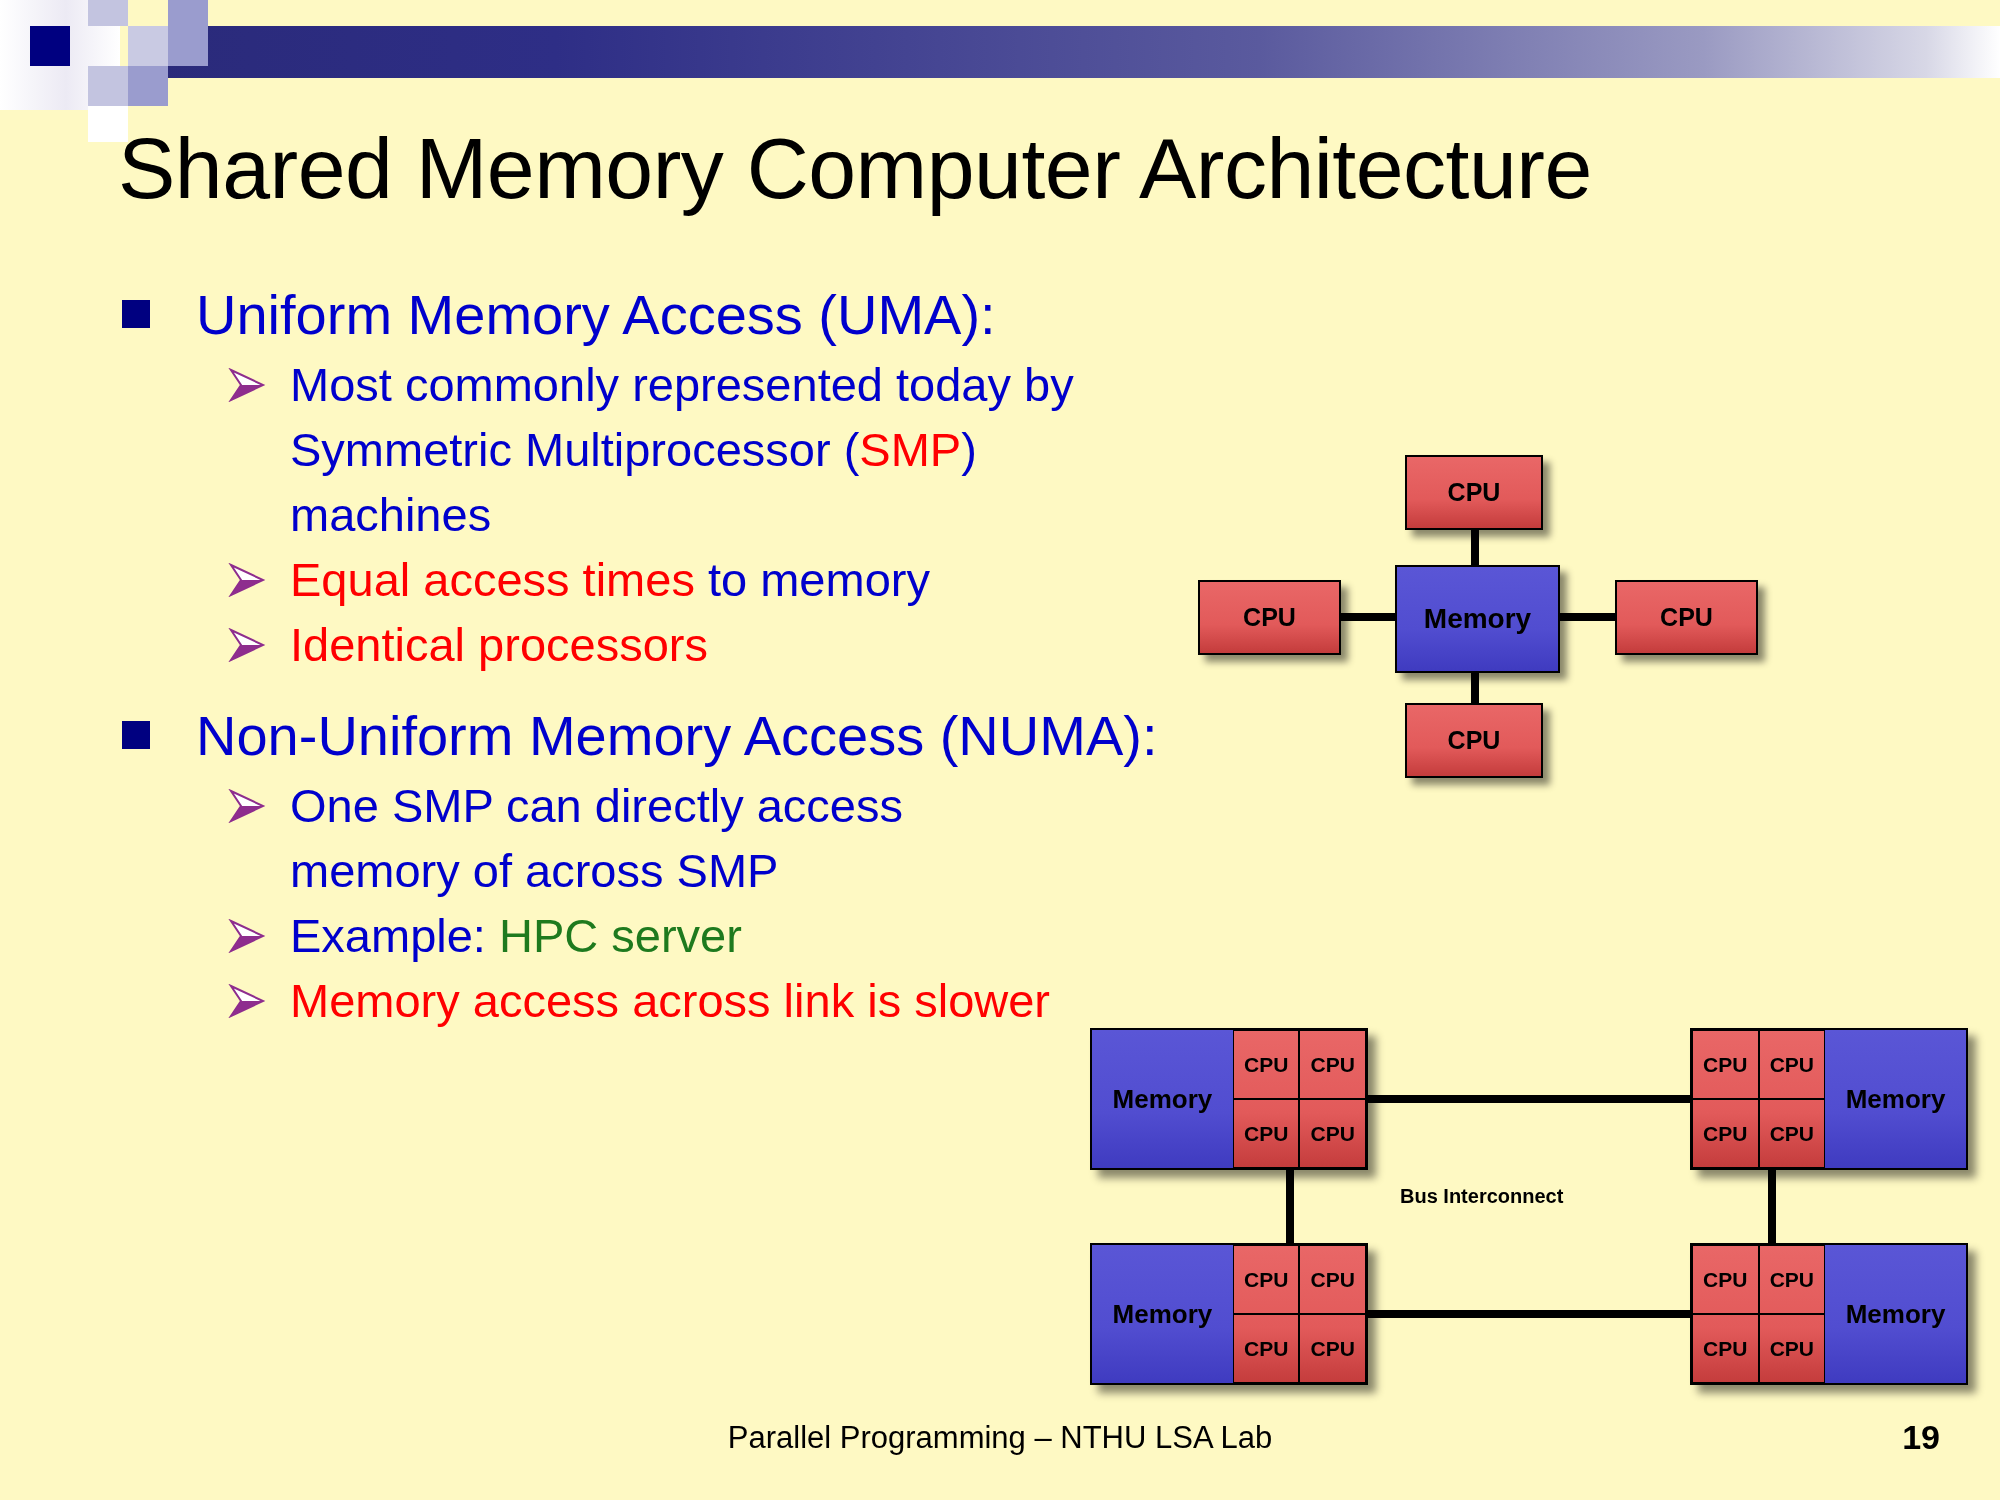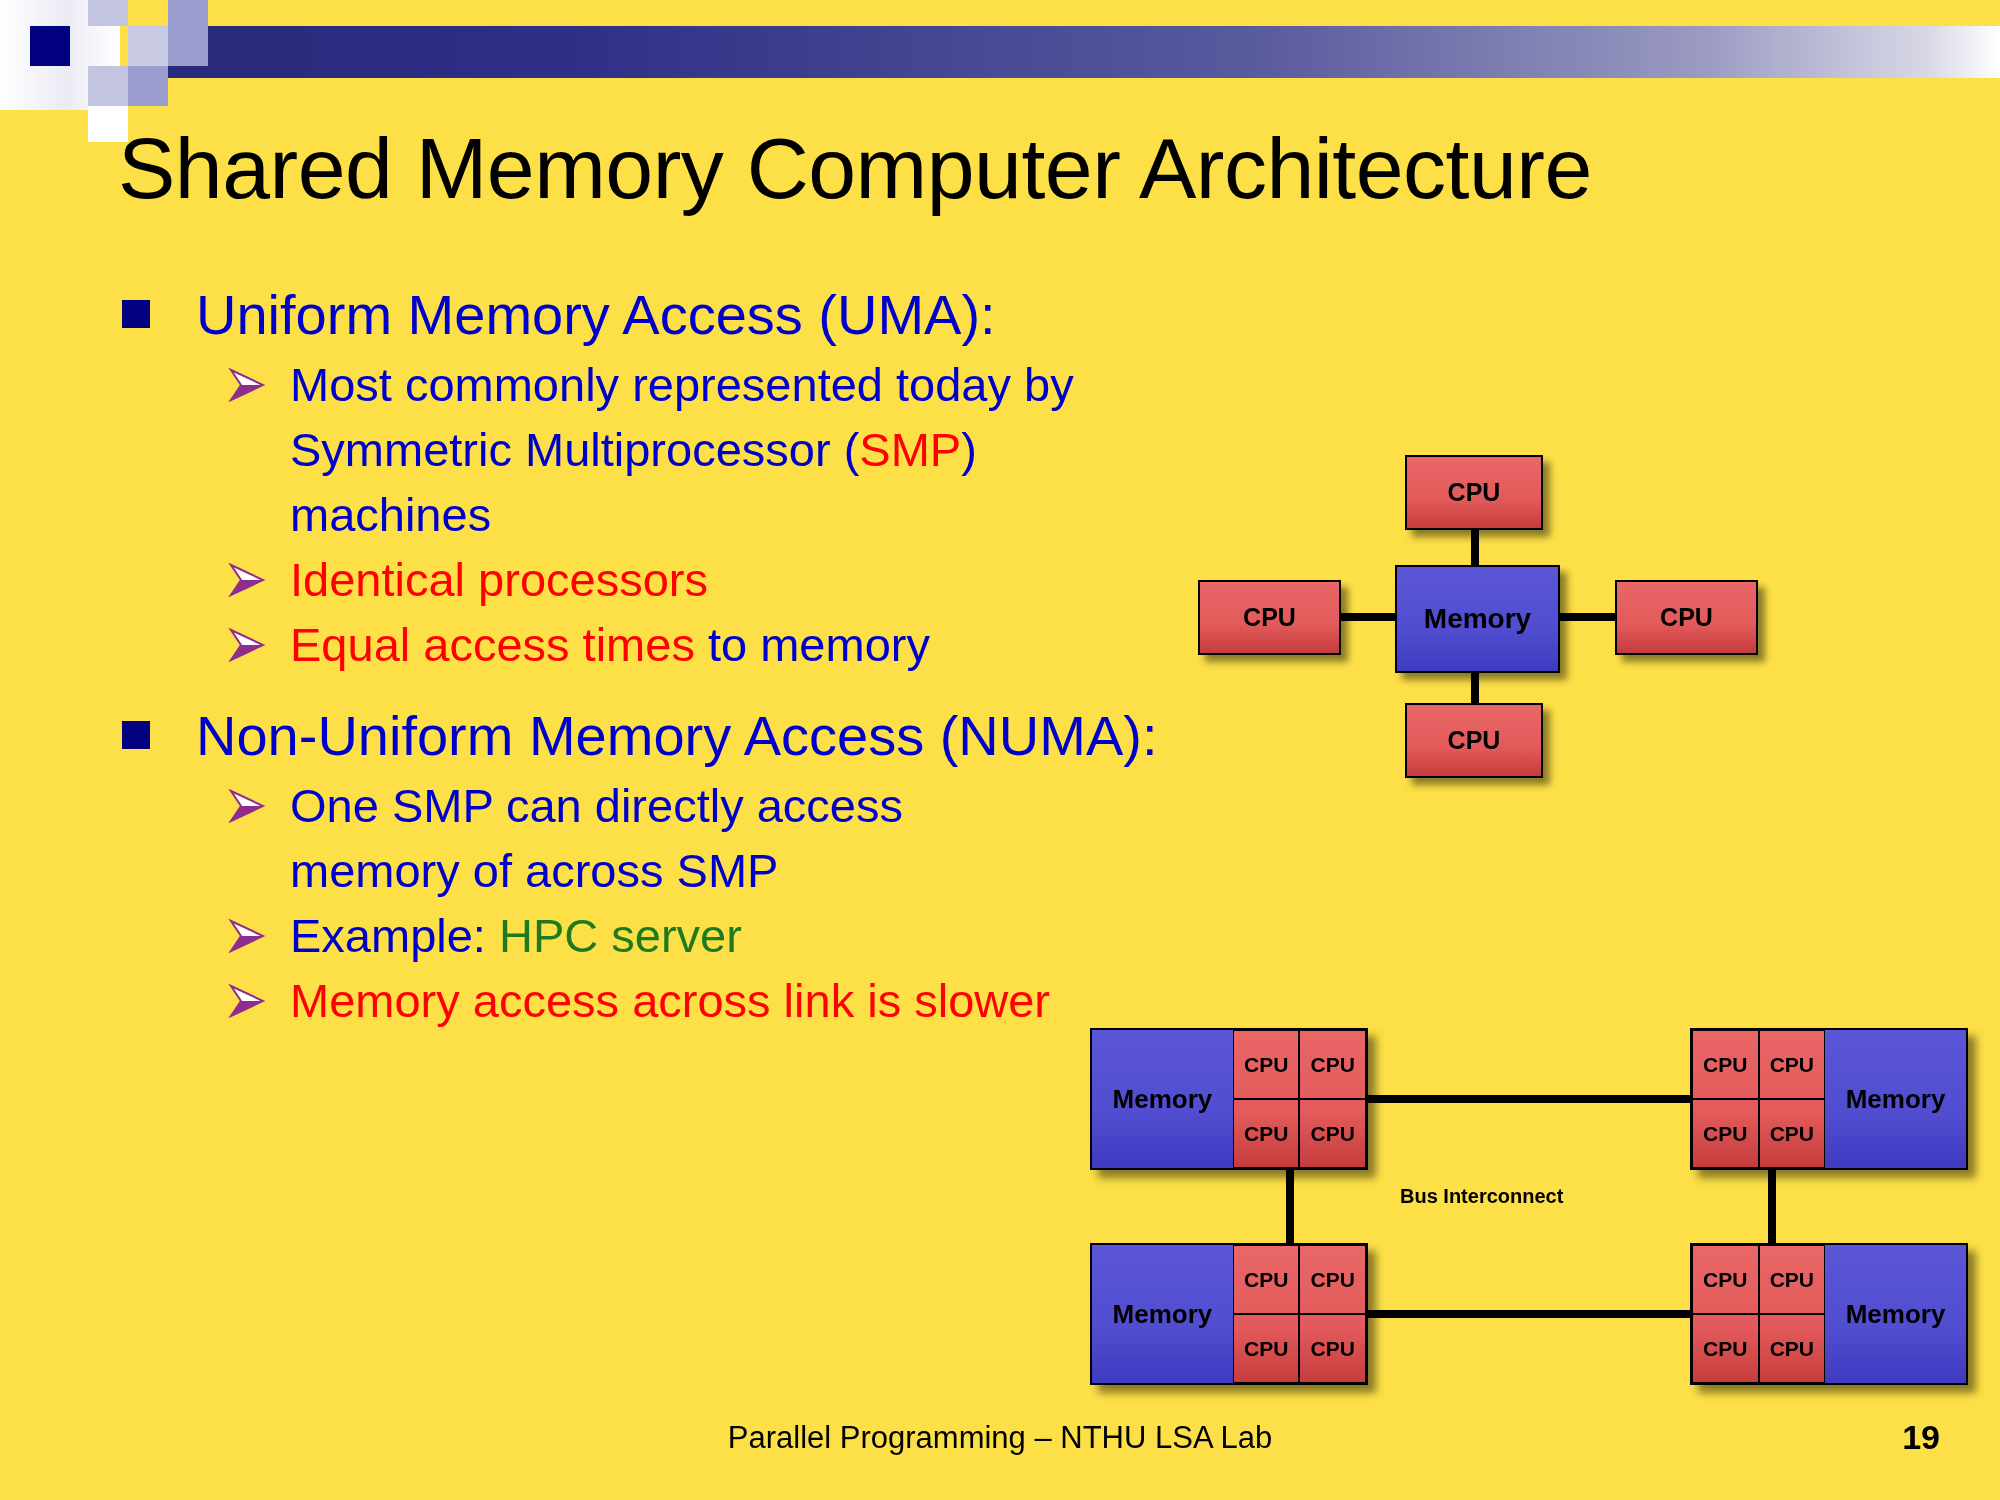--- a/index.html
+++ b/index.html
@@ -9,21 +9,21 @@
     height: 1500px;
     background: #ffffff;
     font-family: "Liberation Sans", sans-serif;
     overflow: hidden;
   }
 
   #slide {
     position: relative;
     width: 2000px;
     height: 1500px;
-    background: #fde047;
+    background: #fef9c3;
   }
 
   
   #deco { position: absolute; top: 0; left: 0; width: 2000px; height: 110px; }
   .sq { position: absolute; }
   #deco-bar {
     position: absolute;
     left: 148px; top: 26px;
     width: 1852px; height: 52px;
     background: linear-gradient(to right, #2a2a7a 0%, #2e2e86 22%, #5a5a9e 60%, #9a9ac2 84%, #d7d7e6 96%, #ffffff 100%);
@@ -205,31 +205,31 @@
       <span><span class="blue">Most commonly represented today by Symmetric Multiprocessor (</span><span class="red">SMP</span><span class="blue">) machines</span></span>
     </div>
 
     <div class="lvl2">
       <span class="arrow">
         <svg width="38" height="34" viewBox="0 0 38 34">
           <path d="M3 2 L35 17 L3 32 L13 17 Z" fill="#FFFFFF" stroke="#8E2D8E" stroke-width="2"></path>
           <path d="M3 32 L13 17 L35 17 Z" fill="#8E2D8E"></path>
         </svg>
       </span>
+      <span><span class="red">Equal access times</span><span class="blue"> to memory</span></span>
+    </div>
+
+    <div class="lvl2">
+      <span class="arrow">
+        <svg width="38" height="34" viewBox="0 0 38 34">
+          <path d="M3 2 L35 17 L3 32 L13 17 Z" fill="#FFFFFF" stroke="#8E2D8E" stroke-width="2"></path>
+          <path d="M3 32 L13 17 L35 17 Z" fill="#8E2D8E"></path>
+        </svg>
+      </span>
       <span><span class="red">Identical processors</span></span>
-    </div>
-
-    <div class="lvl2">
-      <span class="arrow">
-        <svg width="38" height="34" viewBox="0 0 38 34">
-          <path d="M3 2 L35 17 L3 32 L13 17 Z" fill="#FFFFFF" stroke="#8E2D8E" stroke-width="2"></path>
-          <path d="M3 32 L13 17 L35 17 Z" fill="#8E2D8E"></path>
-        </svg>
-      </span>
-      <span><span class="red">Equal access times</span><span class="blue"> to memory</span></span>
     </div>
 
 
     <div class="gap-a"></div>
 
     <div class="lvl1">
       <span class="sqbullet"></span>
       <span>Non-Uniform Memory Access (NUMA):</span>
     </div>
 

